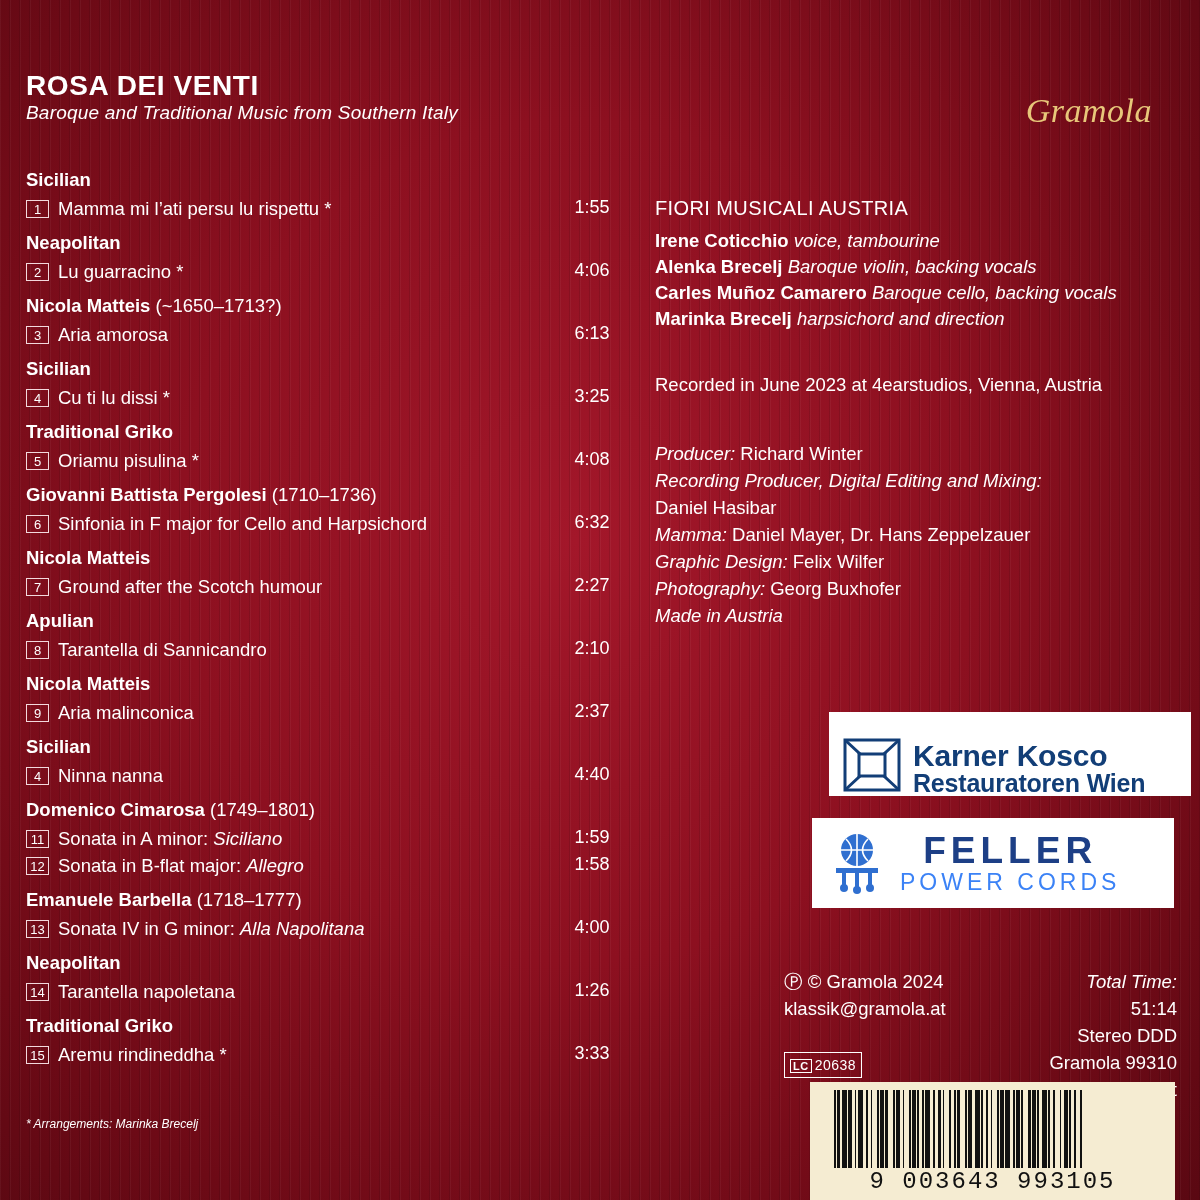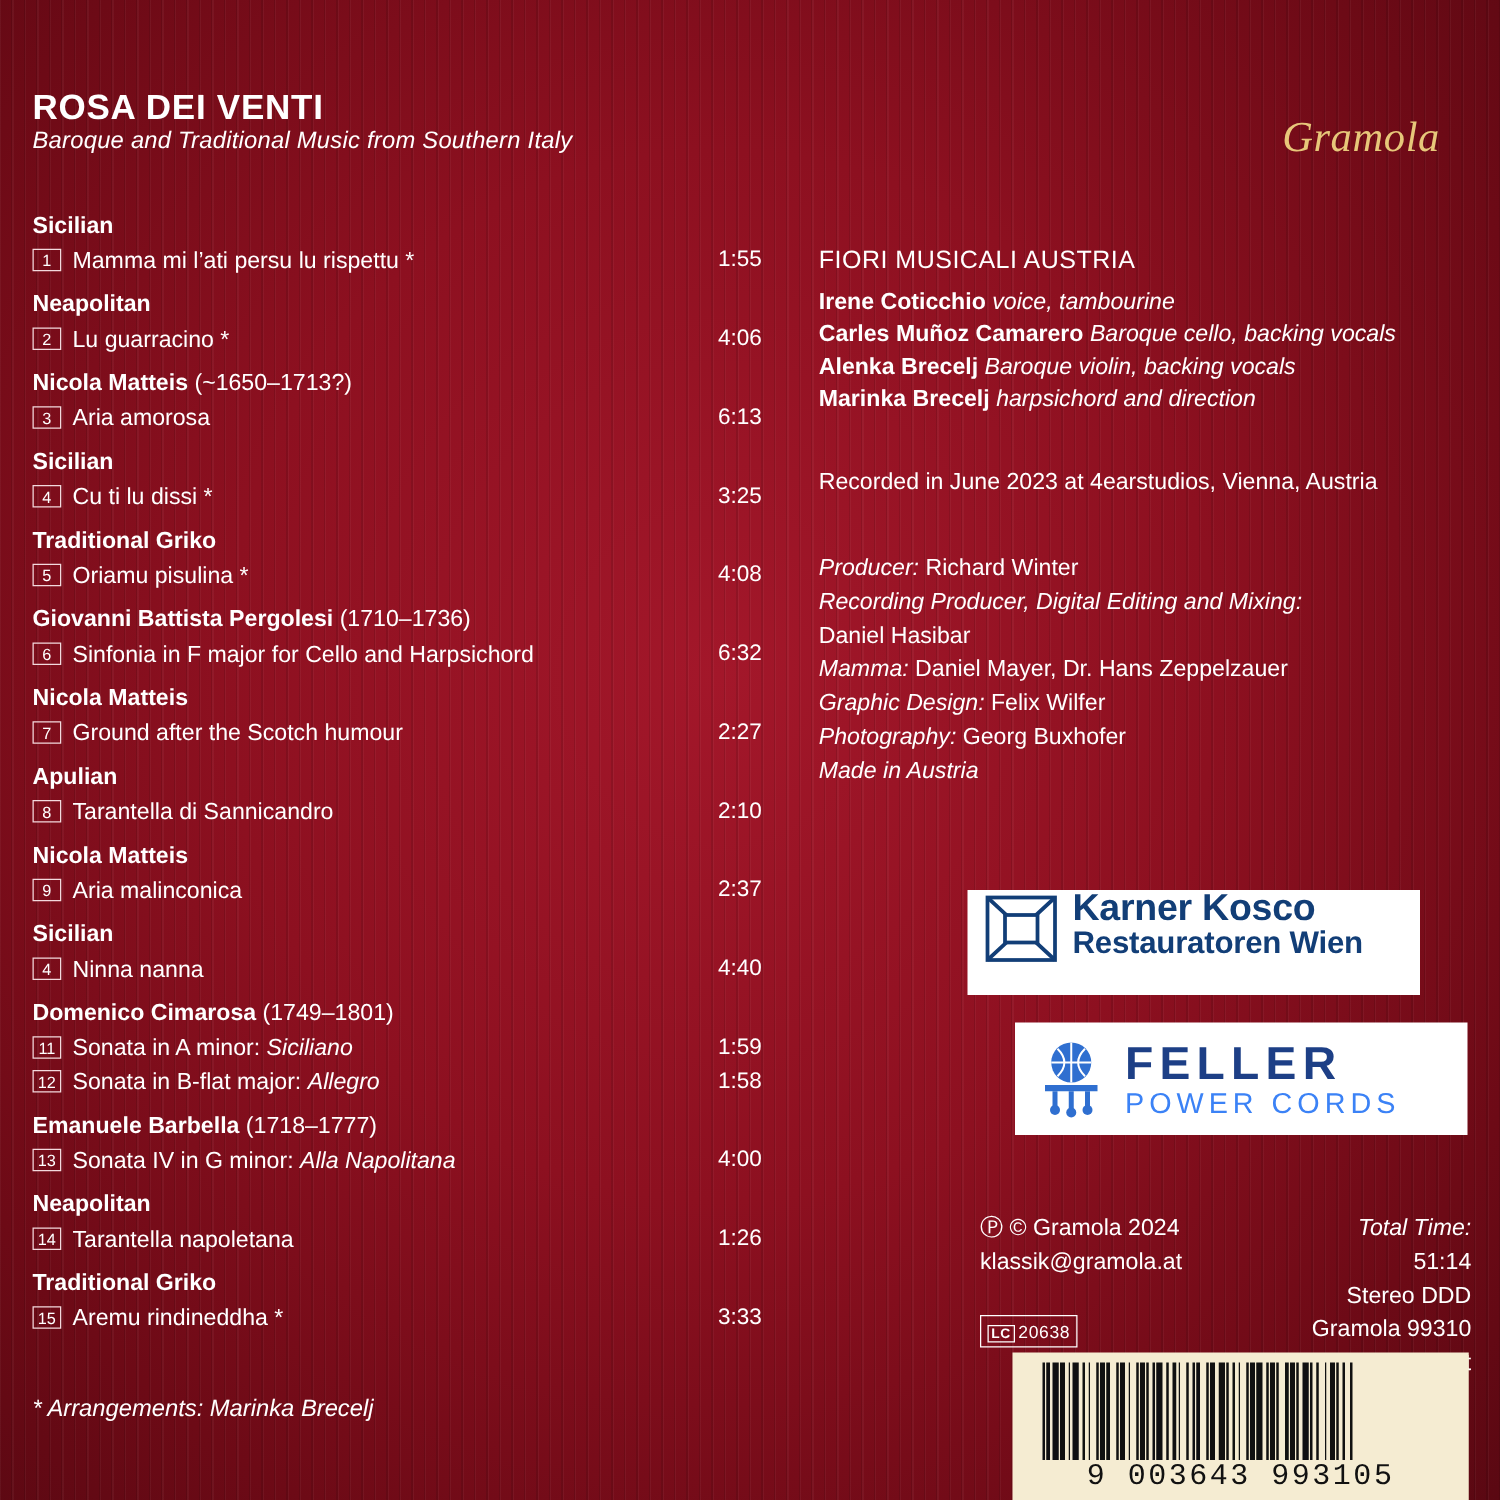--- a/index.html
+++ b/index.html
@@ -105,21 +105,21 @@
     left: 535px;
     top: 0;
     width: 62px;
     text-align: center;
     font-size: 18px;
   }
   .footnote {
     position: absolute;
     left: 26px;
     top: 1117px;
-    font-size: 19px;
+    font-size: 12px;
     font-style: italic;
   }
   
   .ensemble-name {
     position: absolute;
     left: 655px;
     top: 197px;
     font-size: 20px;
     font-weight: normal;
     letter-spacing: 0.4px;
@@ -154,26 +154,26 @@
     line-height: 27px;
   }
   .credit-line .cval { font-style: normal; }
   
   .logo-box {
     position: absolute;
     background: #ffffff;
     box-sizing: border-box;
   }
   #logo-karner {
-    left: 774px;
+    left: 829px;
     top: 712px;
     width: 362px;
     height: 84px;
     display: flex;
-    align-items: flex-start;
+    align-items: flex-end;
   }
   .kk-mark {
     width: 62px;
     height: 62px;
     margin-left: 12px;
     flex: none;
   }
   .kk-text {
     margin-left: 10px;
     color: #123e77;
@@ -184,21 +184,21 @@
   #logo-feller {
     left: 812px;
     top: 818px;
     width: 362px;
     height: 90px;
     display: flex;
     align-items: center;
   }
   .fe-mark { width: 70px; height: 70px; margin-left: 10px; flex: none;}
   .fe-text { margin-left: 8px; color: #1d3f86; line-height: 1.05;}
-  .fe-text .l1 { font-size: 37px; font-weight: bold; letter-spacing: 5px; }
+  .fe-text .l1 { font-size: 37px; font-weight: bold; letter-spacing: 5px; text-align: center; }
   .fe-text .l2 { font-size: 23px; letter-spacing: 4px; color:#3b82f6; }
   
   #copyright {
     position: absolute;
     left: 784px;
     top: 968px;
     font-size: 18.5px;
     line-height: 27px;
   }
   #techinfo {
@@ -322,22 +322,22 @@
         <div class="group-head"><span>Traditional Griko</span></div>
         <div class="track"><span class="tnum">15</span><span class="ttitle"><span>Aremu rindineddha *</span></span><span class="tdur">3:33</span></div>
       </div>
     </div>
 
   <div class="footnote">* Arrangements: Marinka Brecelj</div>
 
   <div class="ensemble-name">FIORI MUSICALI AUSTRIA</div>
   <div id="performers">
       <div class="performer"><b>Irene Coticchio</b> <i>voice, tambourine</i></div>
+      <div class="performer"><b>Alenka Brecelj</b> <i>Baroque violin, backing vocals</i></div>
       <div class="performer"><b>Carles Muñoz Camarero</b> <i>Baroque cello, backing vocals</i></div>
-      <div class="performer"><b>Alenka Brecelj</b> <i>Baroque violin, backing vocals</i></div>
       <div class="performer"><b>Marinka Brecelj</b> <i>harpsichord and direction</i></div>
     </div>
   <div class="recorded-line">Recorded in June 2023 at 4earstudios, Vienna, Austria</div>
   <div id="credits">
       <div class="credit-line"><span>Producer:</span> <span class="cval">Richard Winter</span></div>
       <div class="credit-line"><span>Recording Producer, Digital Editing and Mixing:</span></div>
       <div class="credit-line"><span></span> <span class="cval">Daniel Hasibar</span></div>
       <div class="credit-line"><span>Mamma:</span> <span class="cval">Daniel Mayer, Dr. Hans Zeppelzauer</span></div>
       <div class="credit-line"><span>Graphic Design:</span> <span class="cval">Felix Wilfer</span></div>
       <div class="credit-line"><span>Photography:</span> <span class="cval">Georg Buxhofer</span></div>

